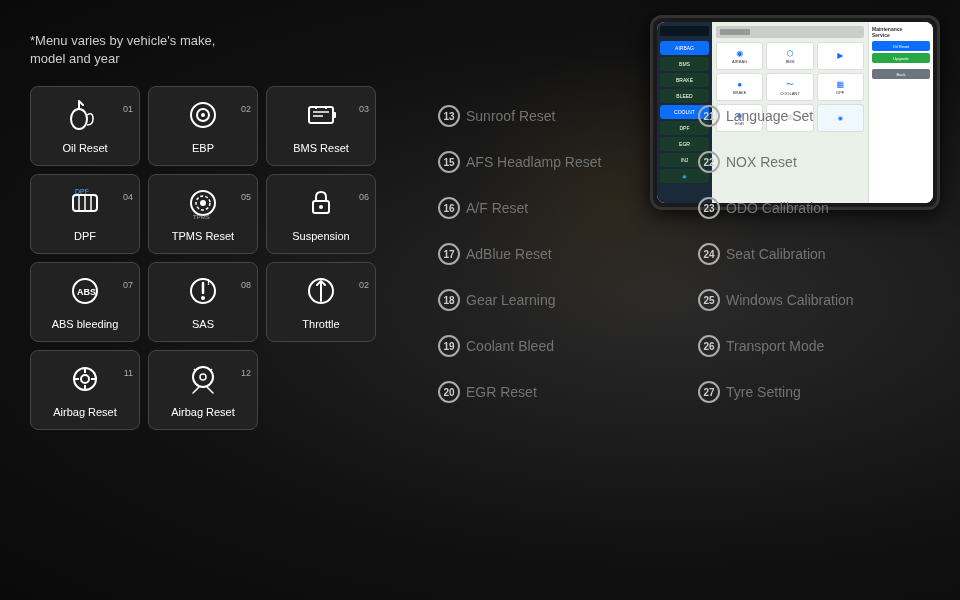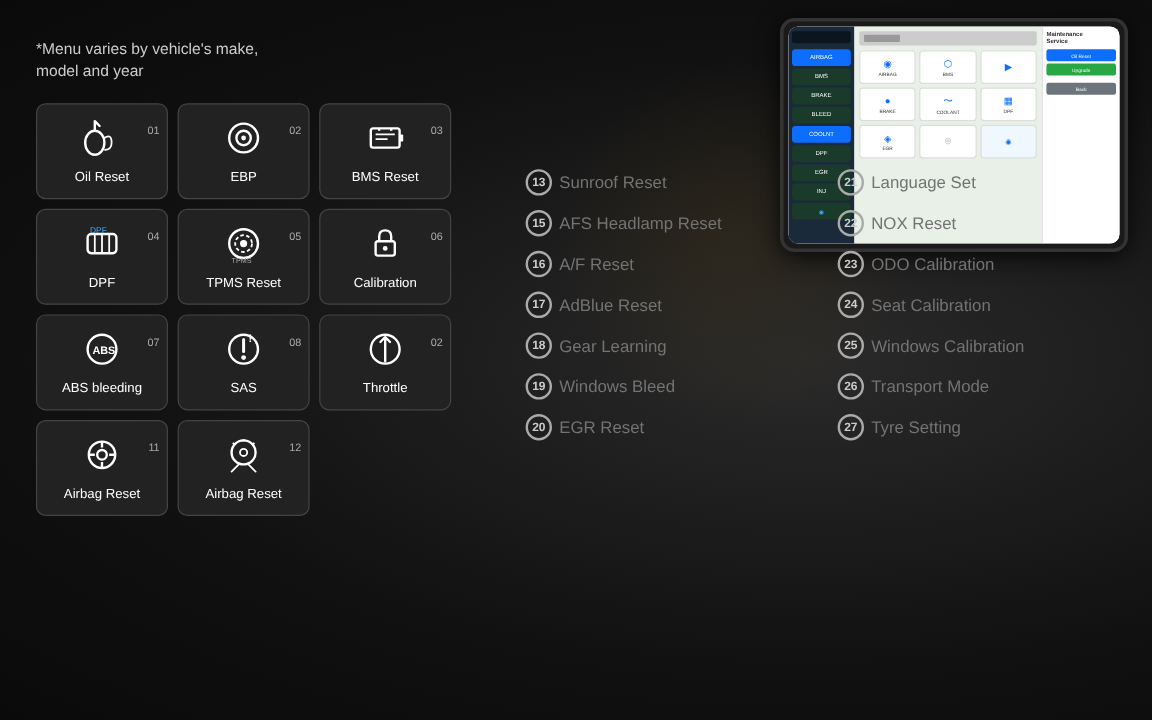--- a/index.html
+++ b/index.html
@@ -142,21 +142,21 @@
 
     .services-columns {
       display: flex;
       gap: 0;
     }
 
     .services-col {
       flex: 1;
       display: flex;
       flex-direction: column;
-      gap: 0;
+      gap: 12px;
     }
 
     .service-item {
       display: flex;
       align-items: center;
       gap: 6px;
       padding: 6px 8px;
       color: #fff;
       font-size: 14px;
     }
@@ -472,21 +472,21 @@
             </svg></div>
           <span class="icon-label">TPMS Reset</span>
         </div>
         <div class="icon-item">
           <span class="icon-num">06</span>
           <div class="icon-img"><svg width="36" height="36" viewBox="0 0 36 36">
               <rect x="10" y="16" width="16" height="12" rx="2" fill="none" stroke="#fff" stroke-width="2"></rect>
               <path d="M13 16 L13 12 Q13 7 18 7 Q23 7 23 12 L23 16" fill="none" stroke="#fff" stroke-width="2"></path>
               <circle cx="18" cy="22" r="2" fill="#fff"></circle>
             </svg></div>
-          <span class="icon-label">Calibration</span>
+          <span class="icon-label">Suspension</span>
         </div>
         <div class="icon-item">
           <span class="icon-num">07</span>
           <div class="icon-img"><svg width="36" height="36" viewBox="0 0 36 36">
               <circle cx="18" cy="18" r="12" fill="none" stroke="#fff" stroke-width="2"></circle>
               <text x="10" y="22" font-size="9" font-weight="bold" fill="#fff">ABS</text>
             </svg></div>
           <span class="icon-label">ABS bleeding</span>
         </div>
         <div class="icon-item">
@@ -552,21 +552,21 @@
           <div class="service-item">
             <div class="service-num">17</div>
             <span class="service-name">AdBlue Reset</span>
           </div>
           <div class="service-item">
             <div class="service-num">18</div>
             <span class="service-name">Gear Learning</span>
           </div>
           <div class="service-item">
             <div class="service-num">19</div>
-            <span class="service-name">Windows Bleed</span>
+            <span class="service-name">Coolant Bleed</span>
           </div>
           <div class="service-item">
             <div class="service-num">20</div>
             <span class="service-name">EGR Reset</span>
           </div>
         </div>
       <div class="services-col" id="services-right">
           <div class="service-item">
             <div class="service-num">21</div>
             <span class="service-name">Language Set</span>

